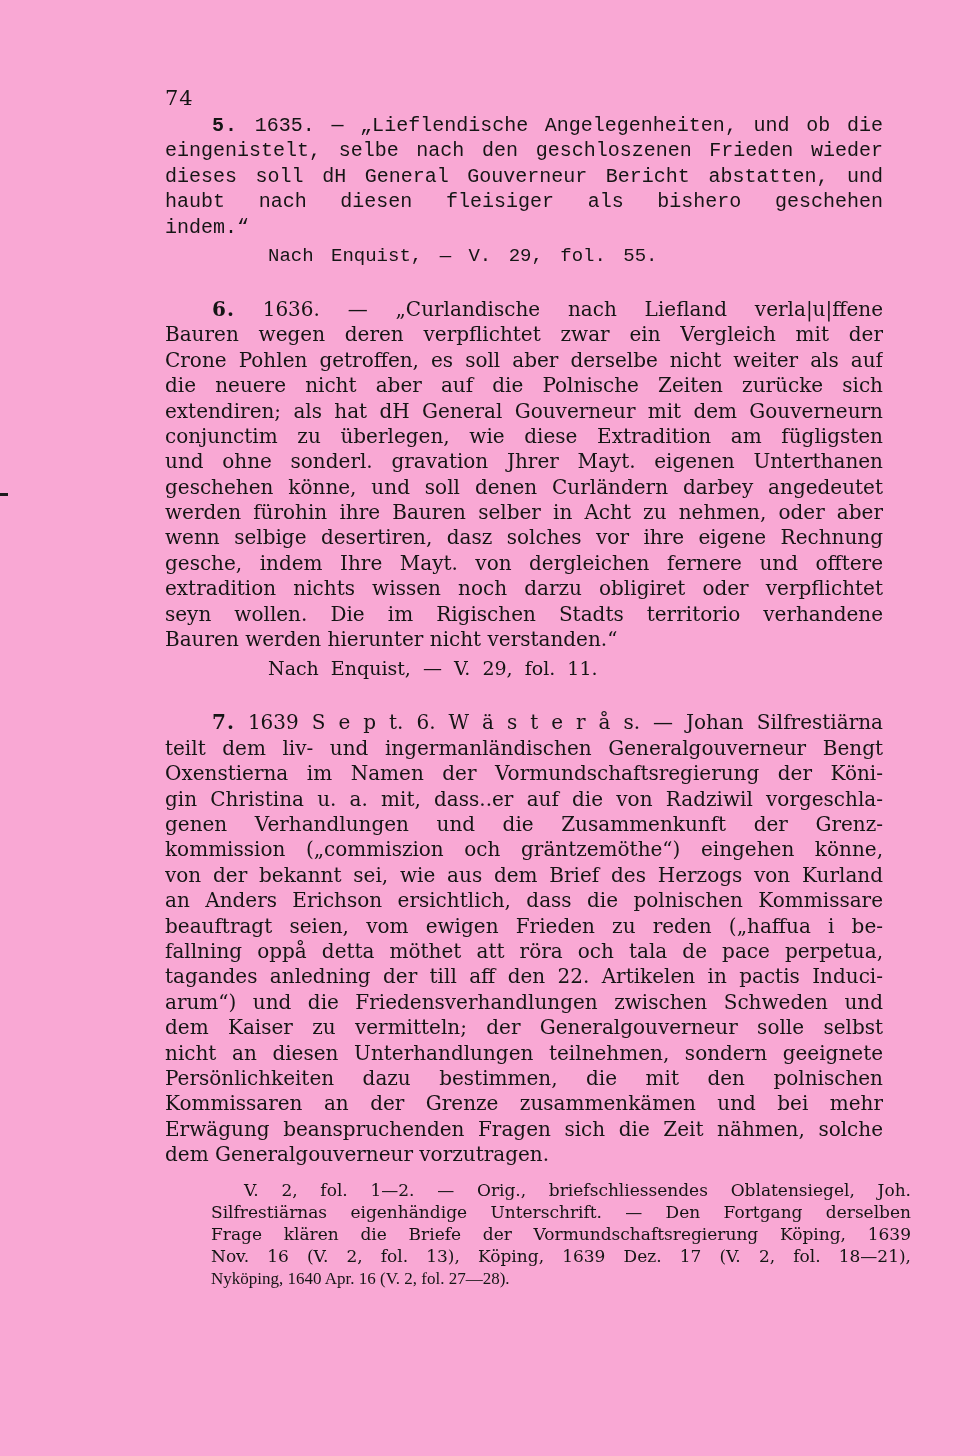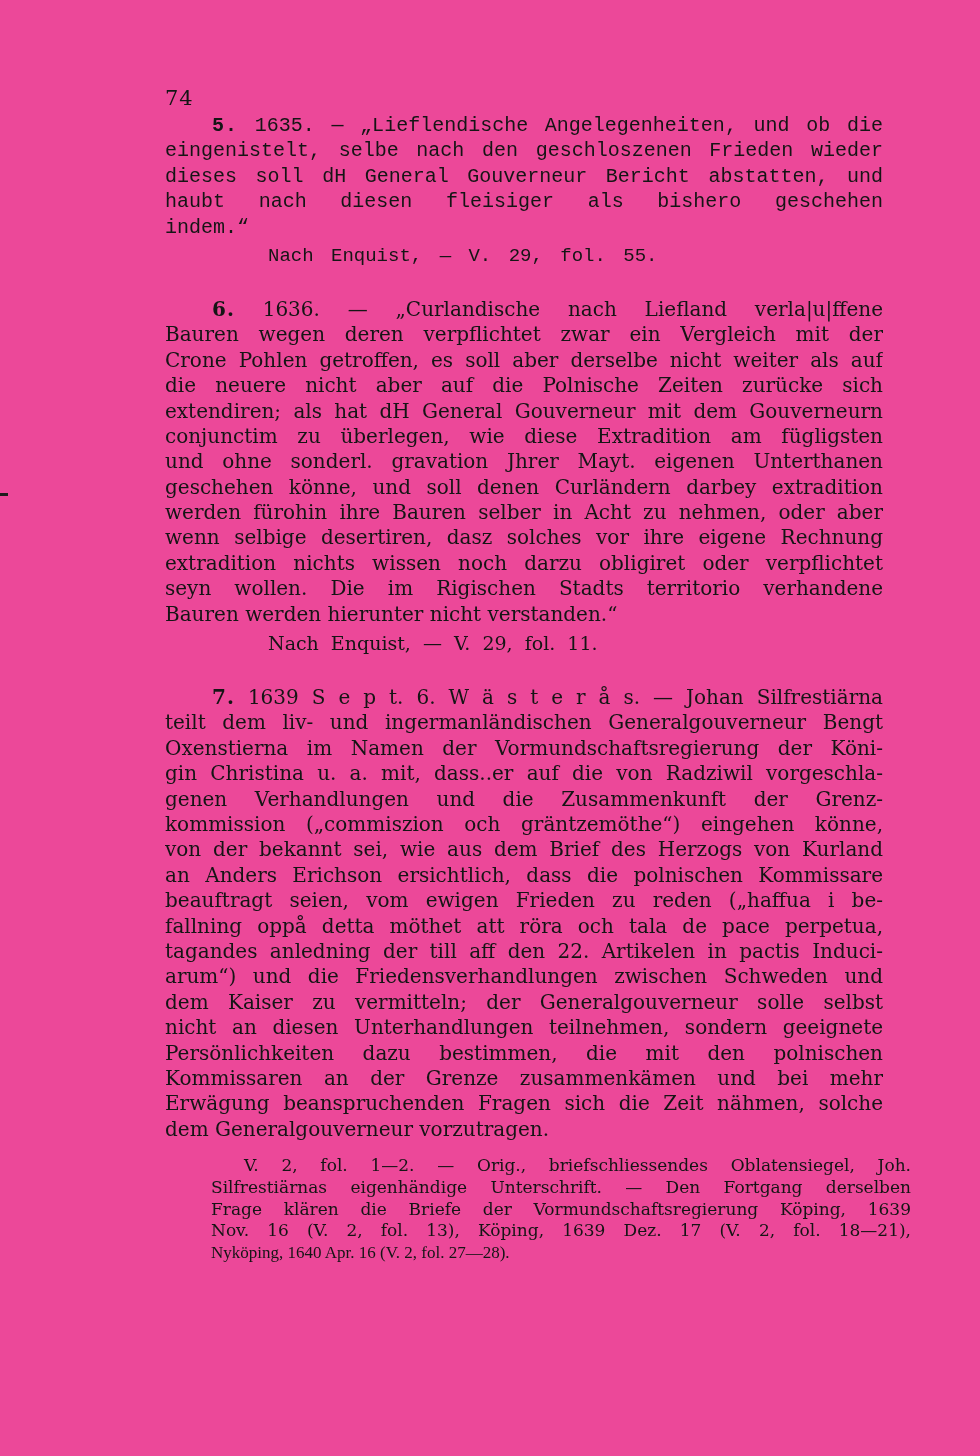--- a/index.html
+++ b/index.html
@@ -4,21 +4,21 @@
 <style>
   html, body {
     margin: 0;
     padding: 0;
     background: #ffffff;
   }
   .page {
     position: relative;
     width: 980px;
     height: 1456px;
-    background: #ec4899;
+    background: #f9a8d4;
     box-sizing: border-box;
     padding: 85px 1px 0 165px;
     overflow: hidden;
     font-family: "DejaVu Serif", "Liberation Serif", serif;
     color: #151515;
   }
   .pageno {
     font-size: 21px;
     line-height: 26px;
     letter-spacing: 1px;
@@ -88,23 +88,24 @@
   </section>
 
   <section class="entry" id="e6">
     <div class="line first"><span class="num">6.</span> <span>1636. — „Curlandische nach Liefland verla|u|ffene</span></div>
     <div class="line">Bauren wegen deren verpflichtet zwar ein Vergleich mit der</div>
     <div class="line">Crone Pohlen getroffen, es soll aber derselbe nicht weiter als auf</div>
     <div class="line">die neuere nicht aber auf die Polnische Zeiten zurücke sich</div>
     <div class="line">extendiren; als hat dH General Gouverneur mit dem Gouverneurn</div>
     <div class="line">conjunctim zu überlegen, wie diese Extradition am fügligsten</div>
     <div class="line">und ohne sonderl. gravation Jhrer Mayt. eigenen Unterthanen</div>
-    <div class="line">geschehen könne, und soll denen Curländern darbey extradition</div>
+    <div class="line">geschehen könne, und soll denen Curländern darbey angedeutet</div>
     <div class="line">werden fürohin ihre Bauren selber in Acht zu nehmen, oder aber</div>
     <div class="line">wenn selbige desertiren, dasz solches vor ihre eigene Rechnung</div>
+    <div class="line">gesche, indem Ihre Mayt. von dergleichen fernere und offtere</div>
     <div class="line">extradition nichts wissen noch darzu obligiret oder verpflichtet</div>
     <div class="line">seyn wollen.  Die im Rigischen Stadts territorio verhandene</div>
     <div class="line end">Bauren werden hierunter nicht verstanden.“</div>
     <div class="source">Nach Enquist, — V. 29, fol. 11.</div>
   </section>
 
   <section class="entry" id="e7">
     <div class="line first"><span class="num">7.</span> <span>1639 S e p t. 6.   W ä s t e r å s. — Johan Silfrestiärna</span></div>
     <div class="line">teilt dem liv- und ingermanländischen Generalgouverneur Bengt</div>
     <div class="line">Oxenstierna im Namen der Vormundschaftsregierung der Köni-</div>

